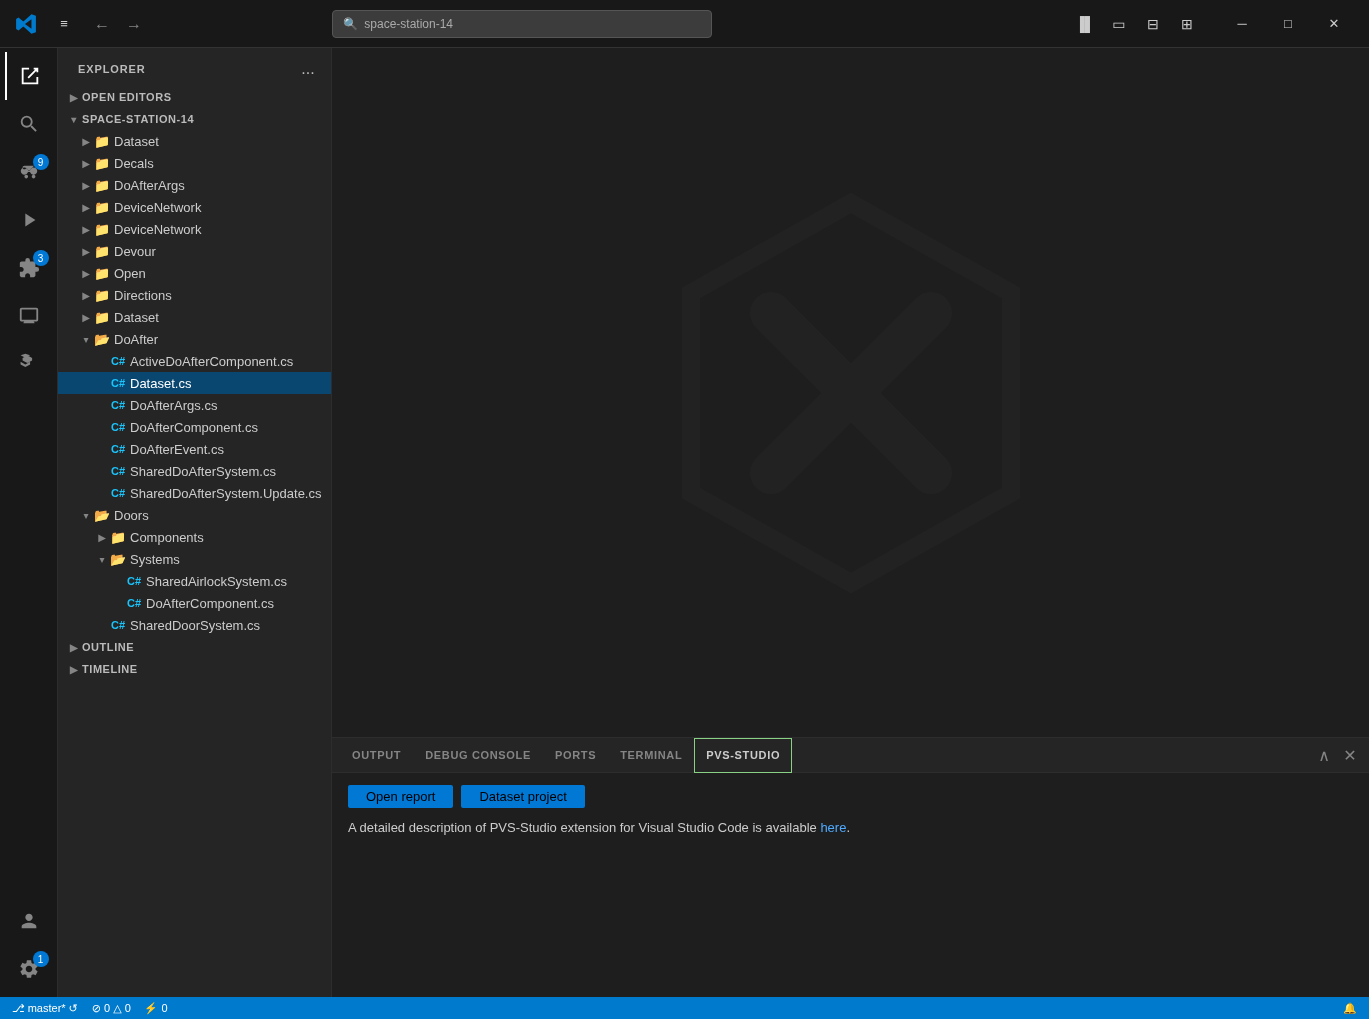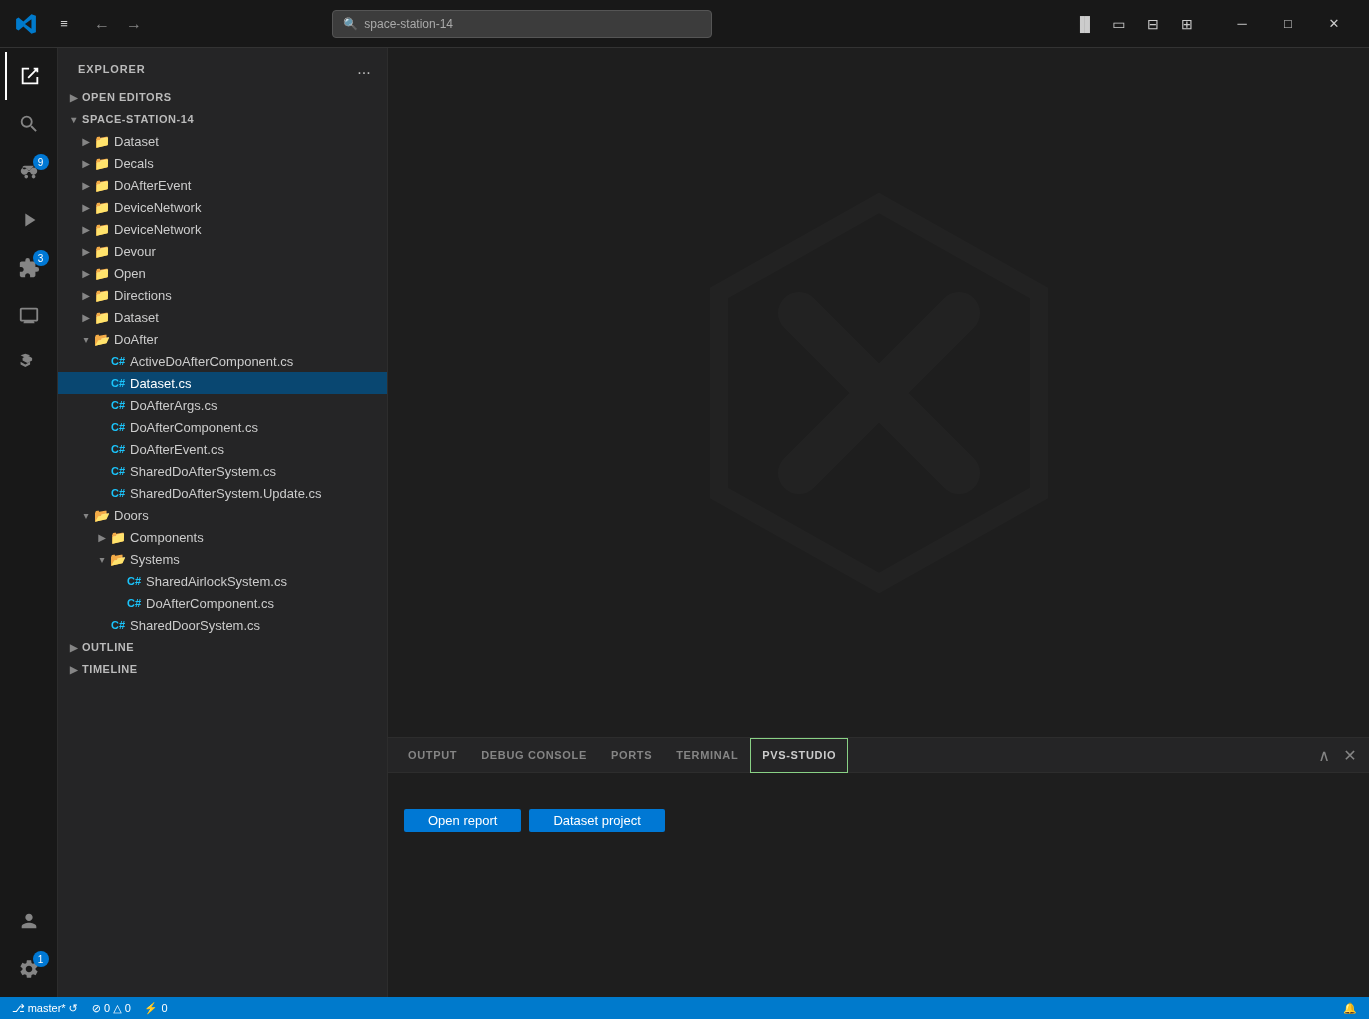--- a/index.html
+++ b/index.html
@@ -103,21 +103,21 @@
     .activity-item .badge {
       position: absolute; top: 6px; right: 4px;
       background: #0078d4; color: white; border-radius: 50%;
       width: 16px; height: 16px; font-size: 10px;
       display: flex; align-items: center; justify-content: center;
     }
     .activity-spacer { flex: 1; }
 
     
     .sidebar {
-      width: 330px;
+      width: 274px;
       background: #252526;
       display: flex;
       flex-direction: column;
       overflow: hidden;
       border-right: 1px solid #2d2d2d;
       flex-shrink: 0;
     }
     .sidebar-header {
       display: flex;
       align-items: center;
@@ -201,21 +201,20 @@
     }
 
     
     .panel {
       height: 260px;
       background: #1e1e1e;
       border-top: 1px solid #2d2d2d;
       display: flex;
       flex-direction: column;
       flex-shrink: 0;
-      gap: 24px;
     }
     .panel-tabs {
       display: flex;
       align-items: center;
       background: #252526;
       border-bottom: 1px solid #2d2d2d;
       height: 35px;
       padding: 0 8px;
       flex-shrink: 0;
     }
@@ -245,22 +244,22 @@
     }
     .panel-content {
       flex: 1;
       padding: 12px 16px;
       overflow-y: auto;
     }
     .panel-buttons {
       display: flex; gap: 8px; margin-bottom: 12px;
     }
     .btn-blue {
-      background: #0078d4; color: #ffffff; border: none;
-      padding: 4px 24px; border-radius: 2px; cursor: pointer;
+      background: #0078d4; color: #000000; border: none;
+      padding: 4px 18px; border-radius: 2px; cursor: pointer;
       font-size: 13px;
     }
     .panel-text { font-size: 13px; color: #ccc; }
     .panel-text a { color: #4eaaff; text-decoration: none; }
 
     
     .statusbar {
       height: 22px;
       background: #007acc;
       display: flex;
@@ -393,21 +392,21 @@
         <span class="tree-label">Dataset</span>
       </div>
       <div class="tree-item tree-indent-1">
         <span class="tree-arrow">▶</span>
         <span class="tree-icon">📁</span>
         <span class="tree-label">Decals</span>
       </div>
       <div class="tree-item tree-indent-1">
         <span class="tree-arrow">▶</span>
         <span class="tree-icon">📁</span>
-        <span class="tree-label">DoAfterEvent</span>
+        <span class="tree-label">DoAfterArgs</span>
       </div>
       <div class="tree-item tree-indent-1">
         <span class="tree-arrow">▶</span>
         <span class="tree-icon">📁</span>
         <span class="tree-label">DeviceNetwork</span>
       </div>
       <div class="tree-item tree-indent-1">
         <span class="tree-arrow">▶</span>
         <span class="tree-icon">📁</span>
         <span class="tree-label">DeviceNetwork</span>
@@ -549,20 +548,23 @@
         </div>
         <div class="panel-tab-controls">
           <button>∧</button>
           <button>✕</button>
         </div>
       </div>
       <div class="panel-content">
         <div class="panel-buttons">
           <button class="btn-blue">Open report</button>
           <button class="btn-blue">Dataset project</button>
+        </div>
+        <div class="panel-text">
+          <span>A detailed description of PVS-Studio extension for Visual Studio Code is available </span><a href="#">here</a><span>.</span>
         </div>
       </div>
     </div>
   </div>
 
 </div>
 
 <div class="statusbar">
   <div class="statusbar-left">
     <div class="statusbar-item">

